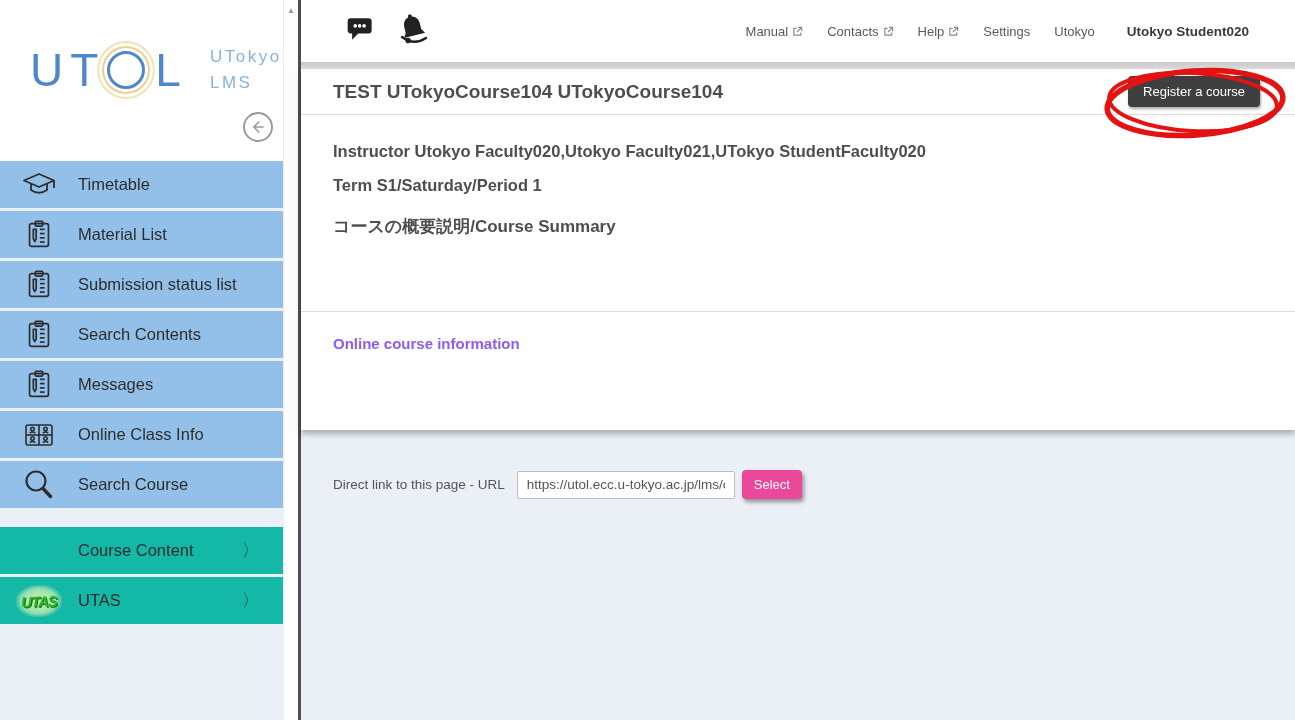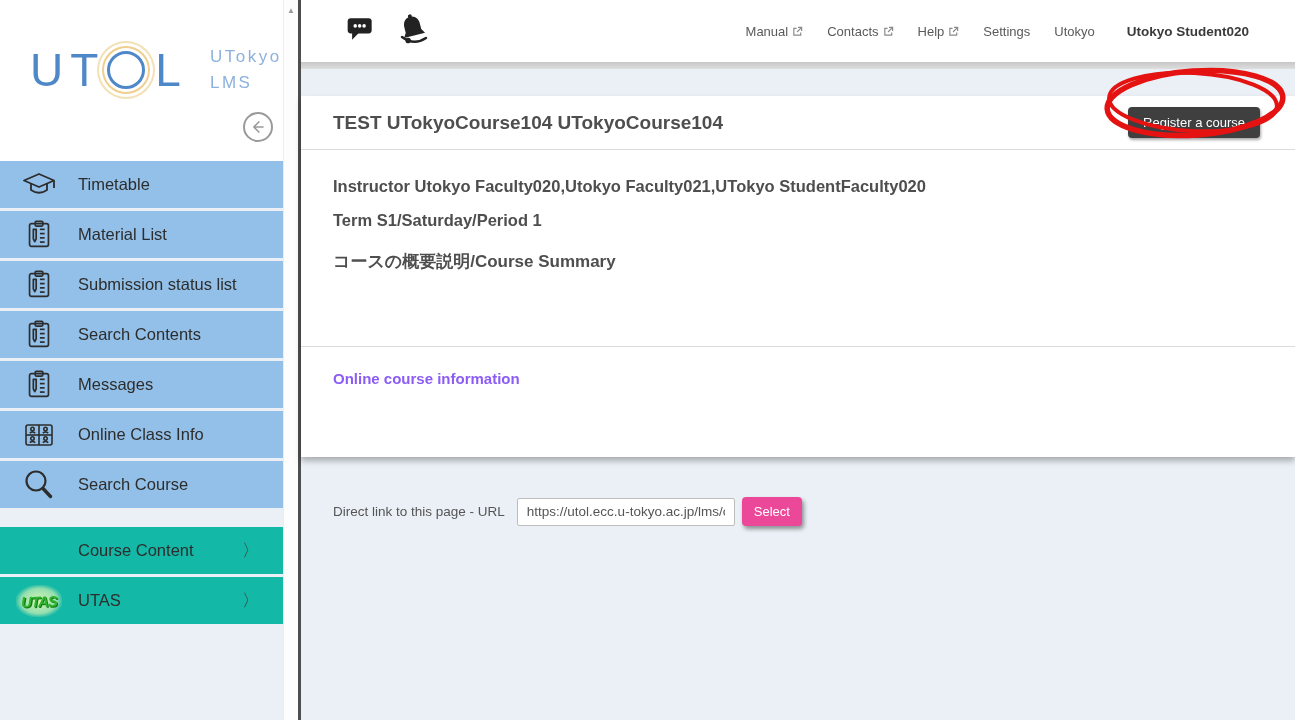--- a/index.html
+++ b/index.html
@@ -54,21 +54,21 @@
   .topbar-icons { display:flex; align-items:center; gap:18px; margin-left:30px; }
   .topbar-icons .tb-ic { cursor:pointer; }
   .topnav { margin-left:auto; margin-right:46px; display:flex; align-items:center; gap:24px; }
   .nav-link { display:flex; align-items:center; font-size:13px; color:#5a5a5a; cursor:pointer; }
   .nav-link svg { margin-left:4px; }
   .user-name { font-size:13.5px; font-weight:bold; color:#3a3a3a; margin-left:8px; }
 
   .strip { height:7px; background:linear-gradient(#c7c7c7, #dedede); }
 
   .panel { height:361px; background:#fff; box-shadow:0 4px 6px rgba(0,0,0,0.28); position:relative; }
-  .title-row { height:54px; display:flex; align-items:center; padding:0 35px 0 32px; border-bottom:1px solid #dcdcdc;margin-top:27px; }
+  .title-row { height:46px; display:flex; align-items:center; padding:0 35px 0 32px; border-bottom:1px solid #dcdcdc; }
   .page-title { font-size:19px; font-weight:bold; color:#4e4e4e; flex:1; }
   .register-btn {
     background:#3f3f3f; color:#fff; font-size:13px; border:none; border-radius:4px;
     padding:8px 15px; cursor:pointer; box-shadow:1px 2px 3px rgba(0,0,0,0.35);
     font-family:"Liberation Sans", sans-serif;
   }
   .info-block { padding:27px 32px 0; }
   .inst-line { font-size:16.5px; font-weight:bold; color:#4e4e4e; margin-bottom:15px; }
   .term-line { font-size:16.5px; font-weight:bold; color:#4e4e4e; margin-bottom:20px; }
   .summary-heading { font-size:17px; font-weight:bold; color:#4e4e4e; }

